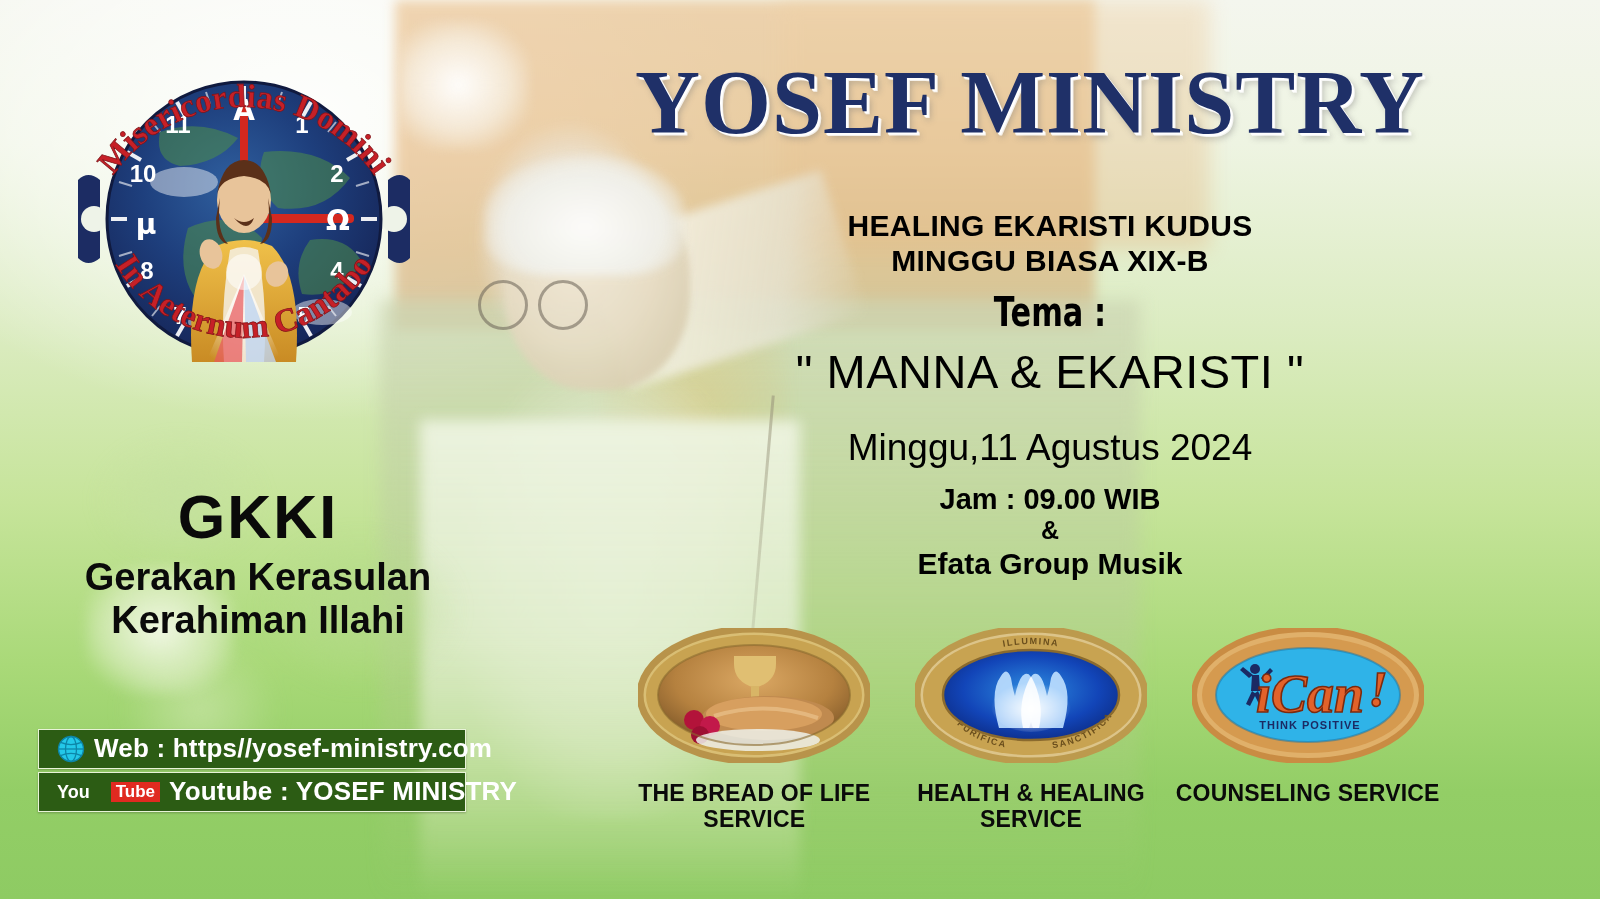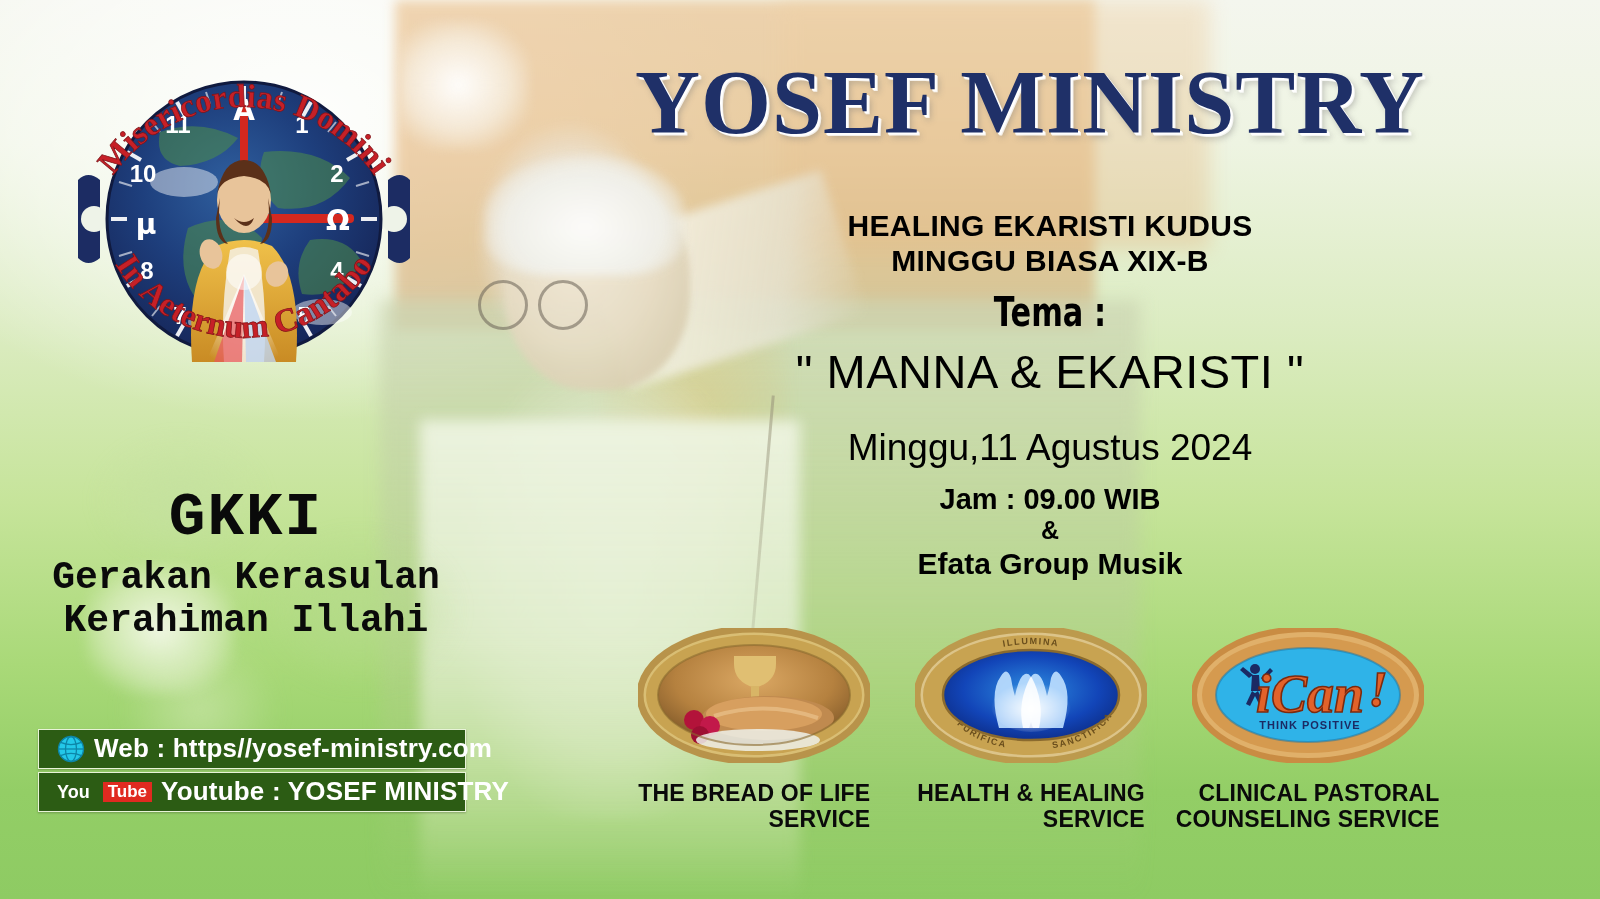--- a/index.html
+++ b/index.html
@@ -91,36 +91,36 @@
     position:absolute;left:400px;top:20px;width:130px;height:130px;
     background:radial-gradient(ellipse at 45% 50%, rgba(255,255,255,.95) 0%, rgba(250,250,245,.55) 50%, rgba(248,248,240,0) 78%);
     filter:blur(5px);
   }
 
   
   .logo-wrap{position:absolute;left:64px;top:22px;width:360px;height:390px;}
   .logo-wrap svg{width:100%;height:100%;display:block;}
 
   
-  .gkki-block{position:absolute;left:36px;top:487px;width:420px;text-align:center;
-    font-family:Liberation Mono, monospace;color:#0a0a0a;}
+  .gkki-block{position:absolute;left:48px;top:487px;width:420px;text-align:center;
+    font-family:Liberation Sans, sans-serif;color:#0a0a0a;}
   .gkki-main{font-size:61px;font-weight:700;letter-spacing:2px;line-height:1;}
   .gkki-sub{font-size:38px;font-weight:700;line-height:1.14;margin-top:8px;}
 
   
   .bars{position:absolute;left:38px;top:729px;width:428px;}
   .bar{
     display:flex;align-items:center;gap:9px;
     background:#2c5c14;border:1px solid #e8f3d8;
     padding:3px 10px 4px 18px;margin-bottom:3px;
     box-shadow:0 1px 2px rgba(0,0,0,.25);
   }
   .bar-txt{color:#ffffff;font-size:26px;font-weight:700;letter-spacing:.2px;white-space:nowrap;}
   .globe-ic{width:28px;height:28px;flex:0 0 28px;}
-  .yt-ic{display:flex;align-items:center;gap:13px;flex:0 0 auto;}
+  .yt-ic{display:flex;align-items:center;gap:21px;flex:0 0 auto;}
   .yt-you{color:#fff;font-size:18px;font-weight:700;line-height:1;}
   .yt-tube{background:#e02a20;color:#fff;font-size:17px;font-weight:700;
     border-radius:0;padding:1px 5px 2px 5px;line-height:1;}
 
   
   .title{
     position:absolute;left:560px;top:58px;width:940px;text-align:center;
     font-family:"Liberation Serif",serif;font-weight:700;font-size:90px;
     letter-spacing:1px;color:#1f3068;line-height:1;
     text-shadow:2px 2px 0 #fff, 3px 3px 0 rgba(255,255,255,.8), 4px 5px 6px rgba(120,120,120,.45);
@@ -140,21 +140,21 @@
   .l-with b{font-size:34px;font-weight:700;}
   .l-amp{font-size:25px;font-weight:700;line-height:1.1;margin-top:0px;}
   .l-group{font-size:30px;font-weight:700;line-height:1.2;margin-top:2px;}
 
   
   .services{position:absolute;left:616px;top:628px;width:830px;display:flex;gap:0;}
   .svc{flex:1;display:flex;flex-direction:column;align-items:center;}
   .svc-badge{width:232px;height:135px;position:relative;}
   .svc-badge svg{display:block;width:100%;height:100%;}
   .svc-label{
-    margin-top:18px;text-align:right;color:#0a0a0a;
+    margin-top:18px;text-align:center;color:#0a0a0a;
     font-size:23px;font-weight:700;line-height:1.12;letter-spacing:.2px;
   }
 </style>
 </head>
 <body>
 
 <div id="poster">
 
   <div class="photo">
     <div class="ph-wall"></div>
@@ -448,19 +448,18 @@
           <g>
             <text x="118" y="84" text-anchor="middle" font-family="Liberation Serif, serif" font-size="54" font-style="italic" font-weight="700" fill="#e2622a" stroke="#7d2a0e" stroke-width="1.6">iCan</text>
             <text x="186" y="78" text-anchor="middle" font-family="Liberation Serif, serif" font-size="50" font-style="italic" font-weight="700" fill="#e2622a" stroke="#7d2a0e" stroke-width="1.6">!</text>
           </g>
           <text x="118" y="101" text-anchor="middle" font-family="Liberation Sans, sans-serif" font-size="11" font-weight="700" letter-spacing="1" fill="#1b2a63">THINK POSITIVE</text>
           <ellipse cx="116" cy="67" rx="114" ry="66" fill="none" stroke="#c98c43" stroke-width="6"></ellipse>
           <ellipse cx="116" cy="67" rx="92" ry="47" fill="none" stroke="#1473a8" stroke-width="2" opacity=".5"></ellipse>
         </svg>
       </div>
       <div class="svc-label">
-        <div>CLINICAL PASTORAL</div>
         <div>COUNSELING SERVICE</div>
       </div>
     </div>
 
   </div>
 </div>
 
 </body></html>

